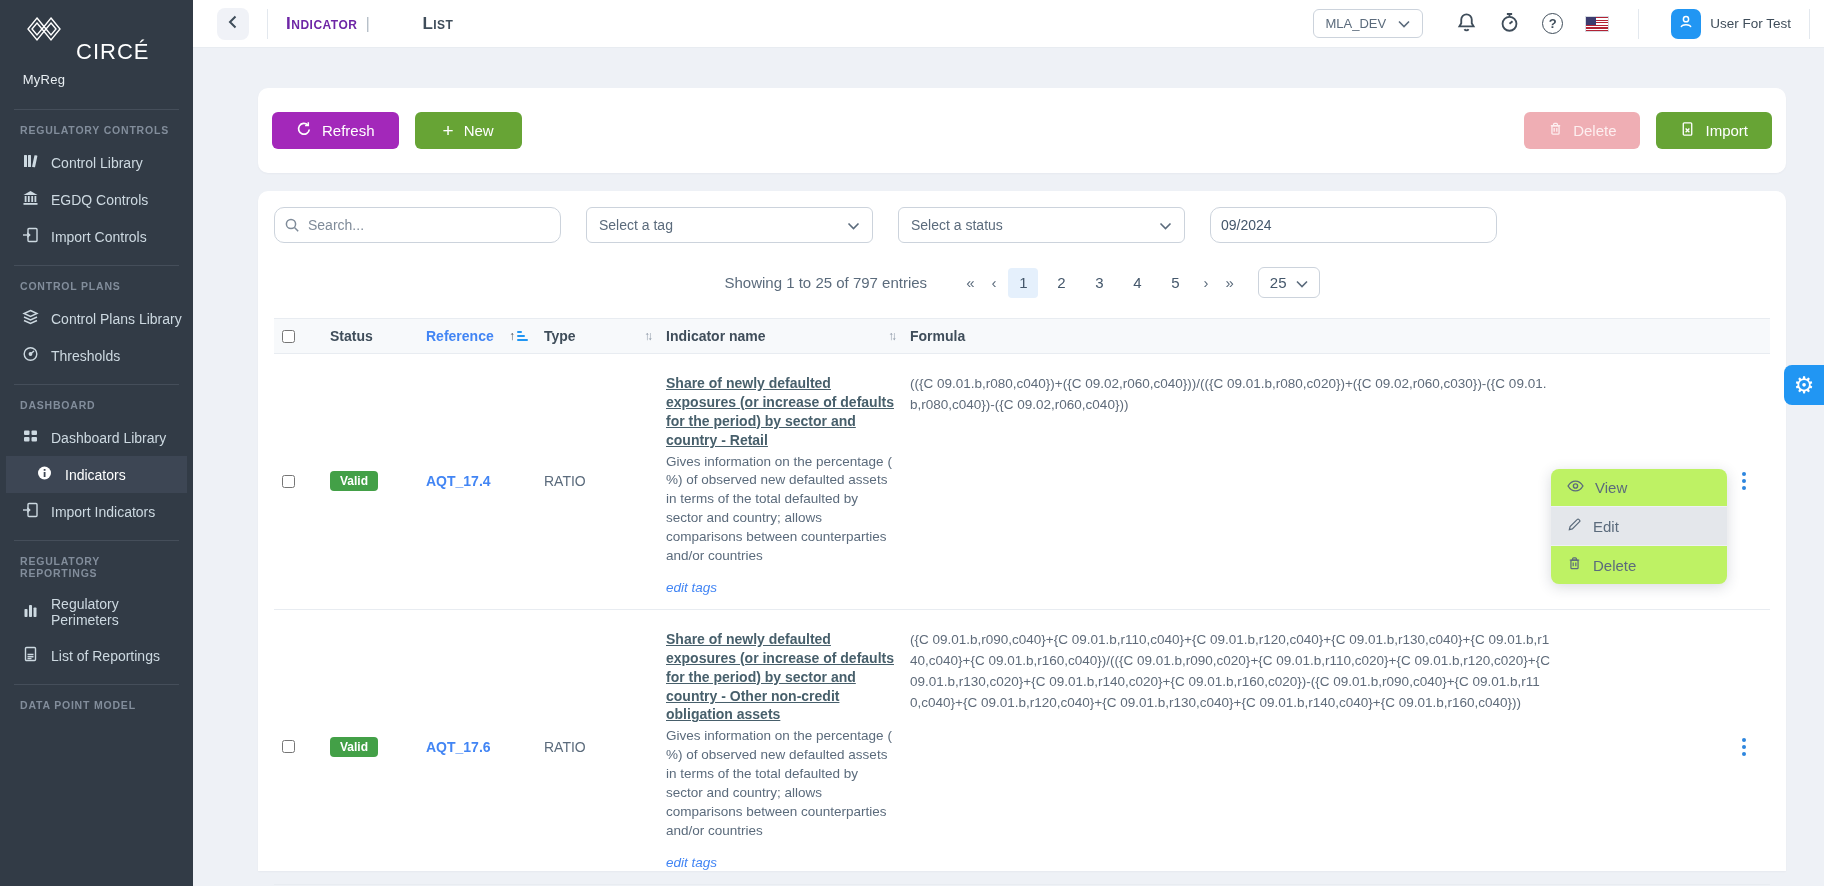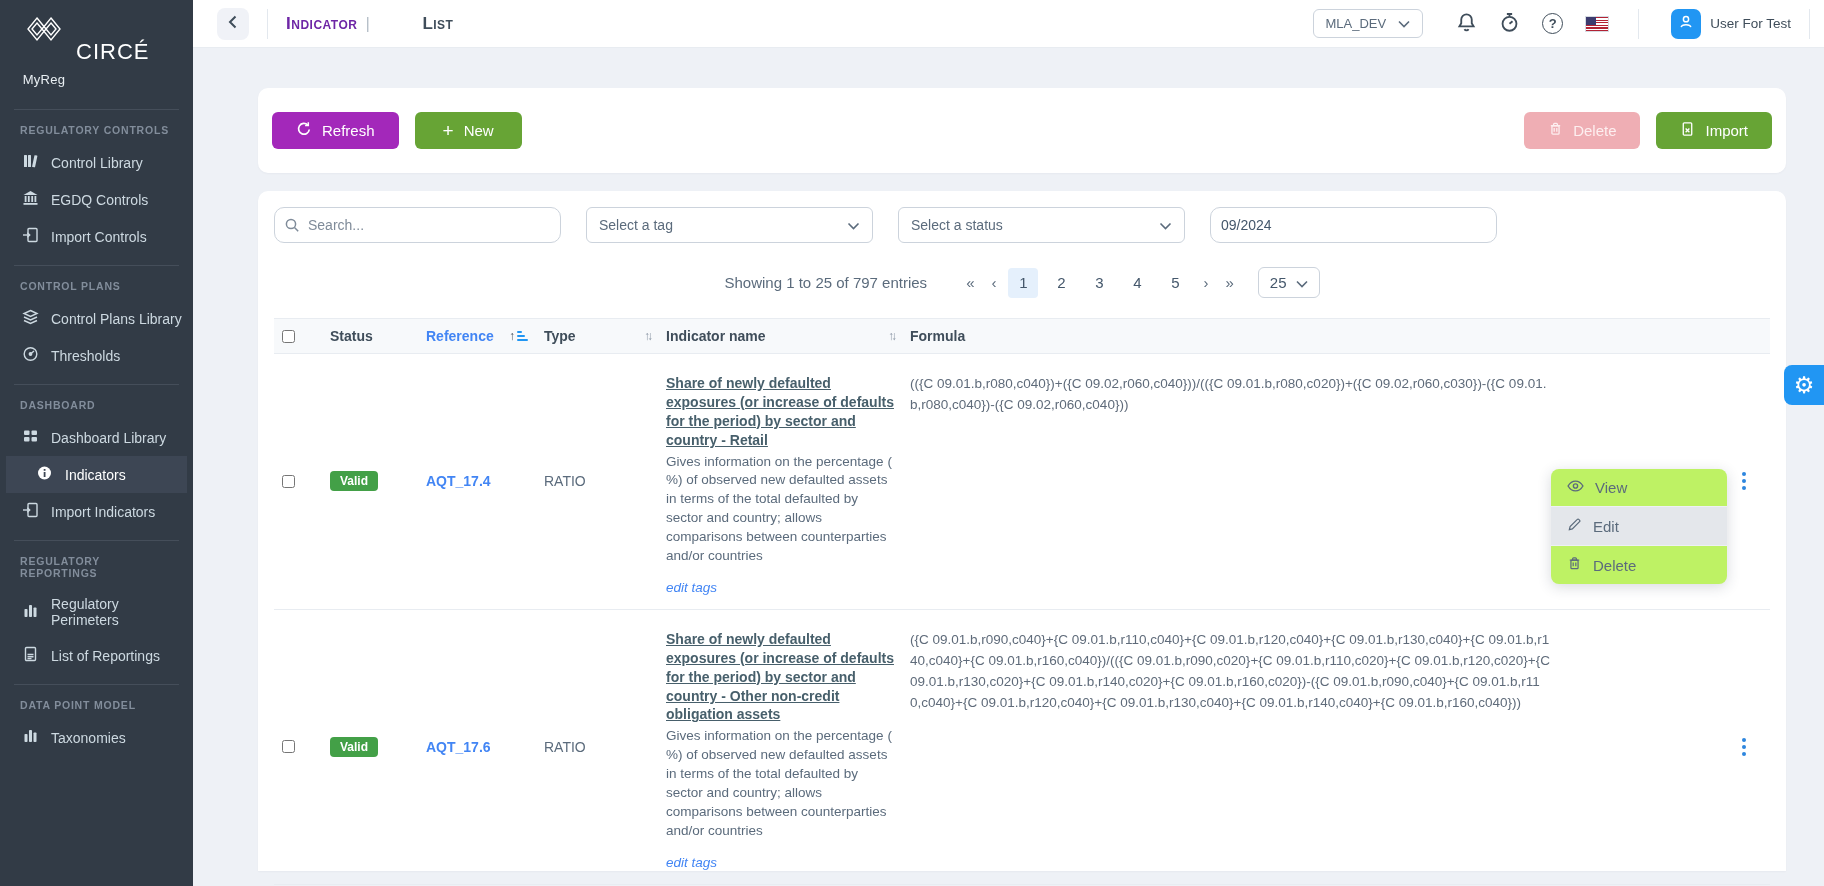--- a/index.html
+++ b/index.html
@@ -213,28 +213,20 @@
   <div class="sb-item">
     <span><svg width="17" height="16" viewBox="0 0 16 16" fill="none" stroke="currentColor" stroke-width="1.4">
           <rect x="3" y="1.5" width="10" height="13" rx="1"></rect>
           <path d="M5 8.5h6M5 10.7h6M5 12.6h4"></path>
         </svg></span>
     <span>List of Reportings</span>
   </div>
 
   <div class="sb-divider"></div>
   <div class="sb-title">DATA POINT MODEL</div>
-  <div class="sb-item">
-    <span><svg width="17" height="16" viewBox="0 0 16 16" fill="currentColor">
-          <rect x="2" y="6" width="3" height="8" rx=".8"></rect>
-          <rect x="6.5" y="2" width="3" height="12" rx=".8"></rect>
-          <rect x="11" y="4.5" width="3" height="9.5" rx=".8"></rect>
-        </svg></span>
-    <span>Taxonomies</span>
-  </div>
 </aside>
 
 <div class="main">
 
   <header class="topbar">
     <button class="back-btn">
       <span><svg width="14" height="16" viewBox="0 0 14 16" fill="none" stroke="#3f4d5a" stroke-width="2">
             <path d="M9.5 2.5L4 8l5.5 5.5"></path>
           </svg></span>
     </button>

